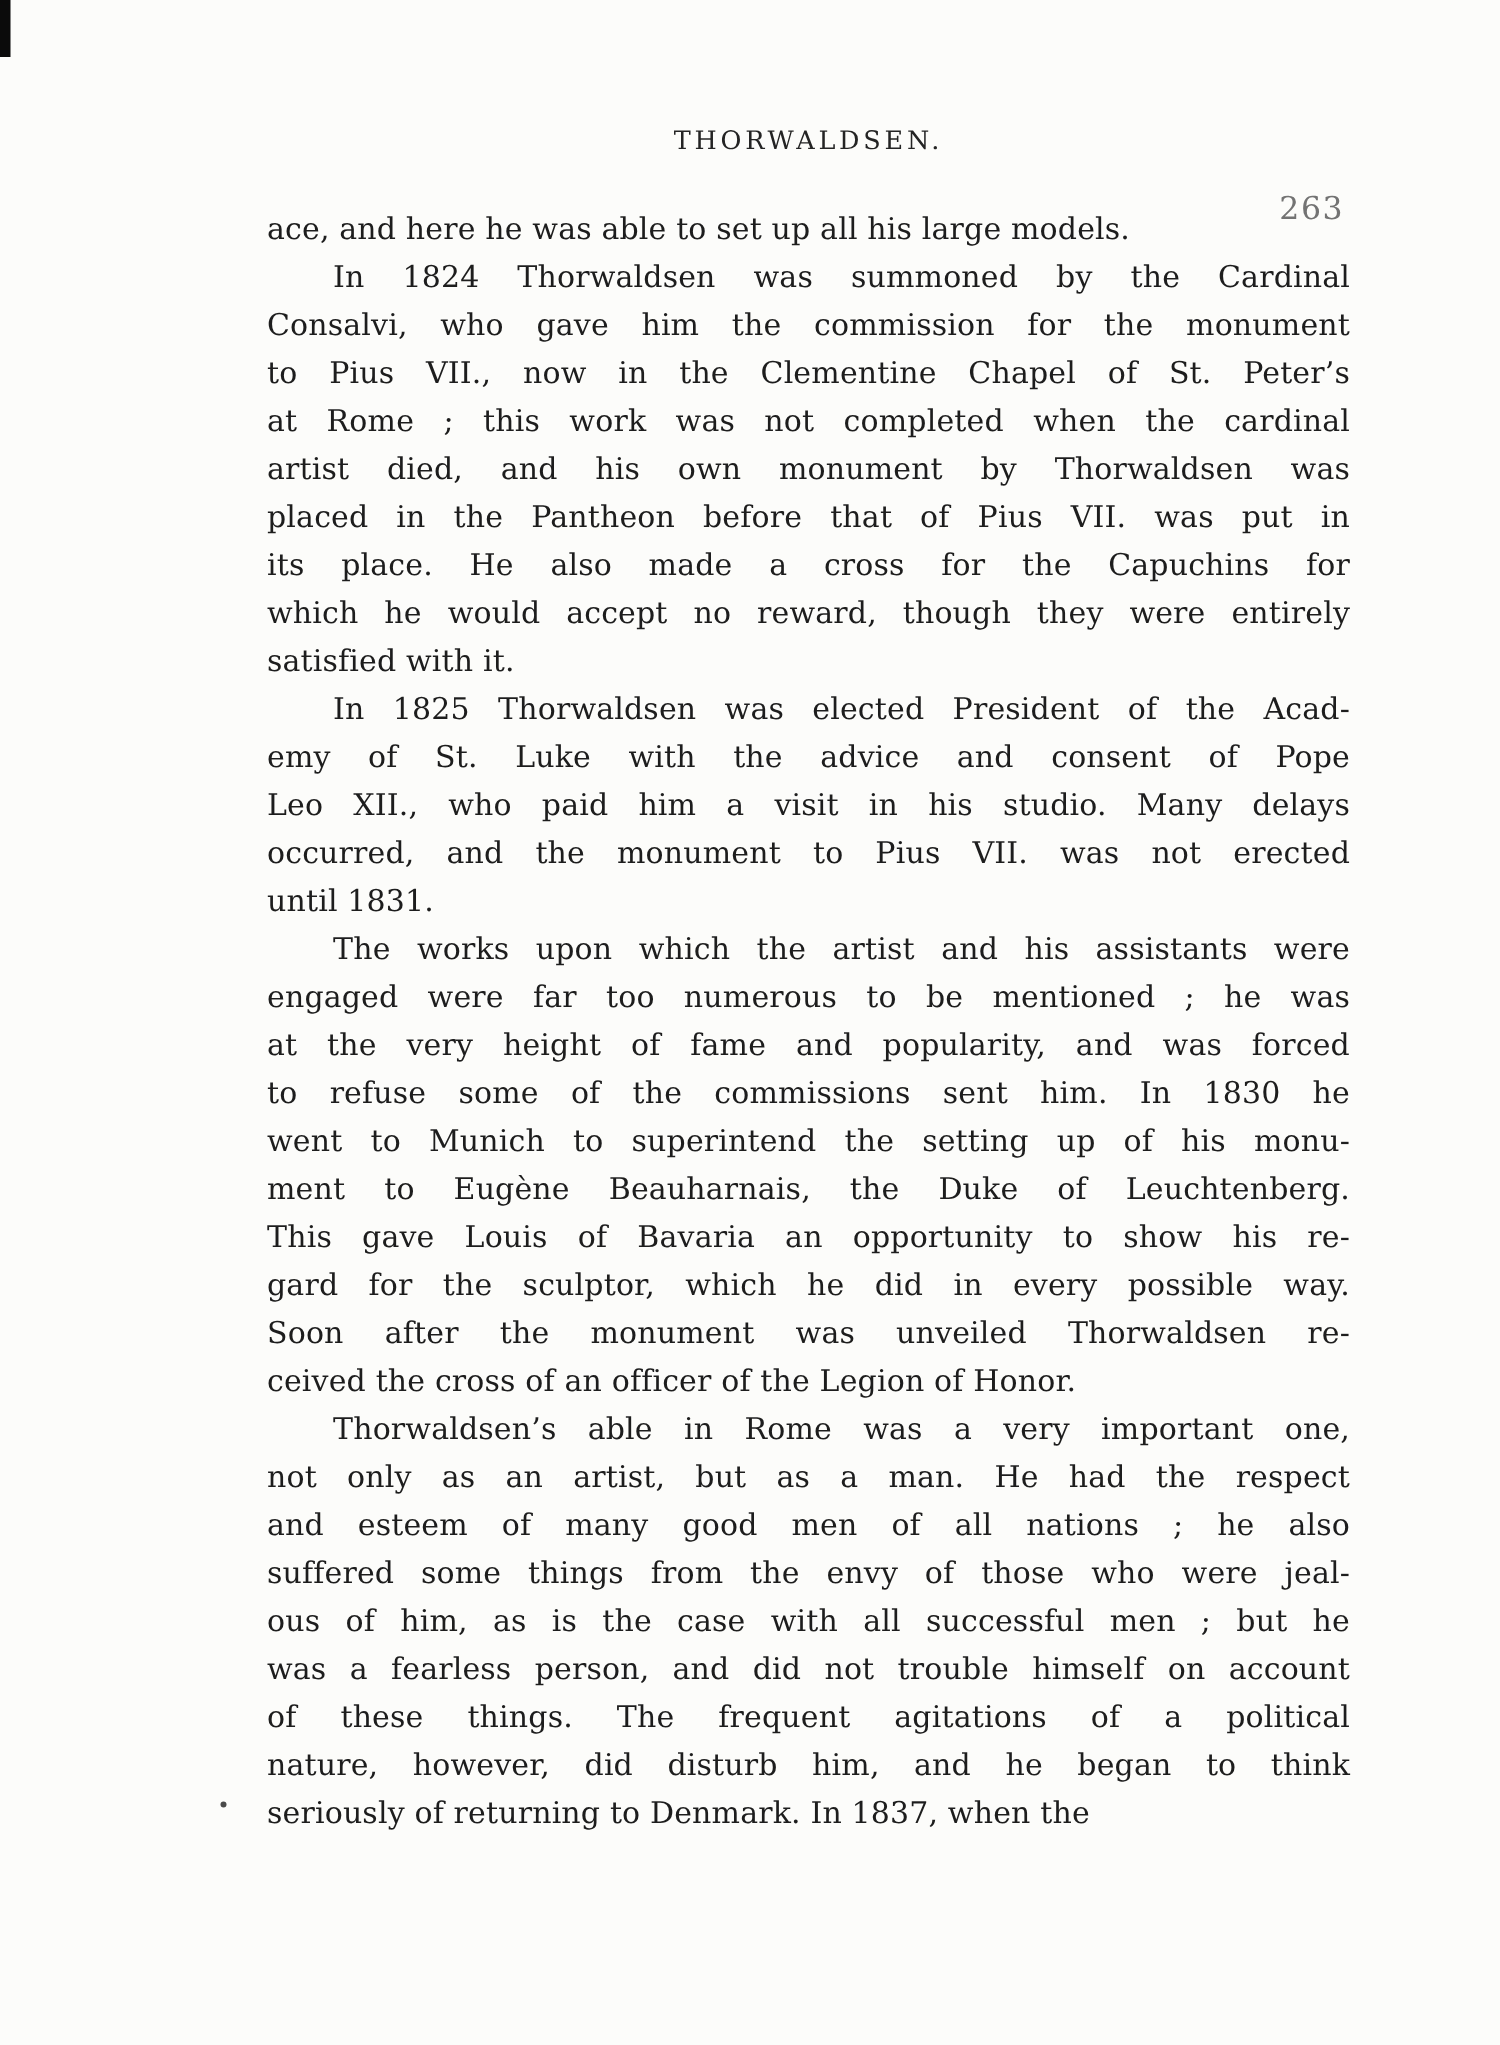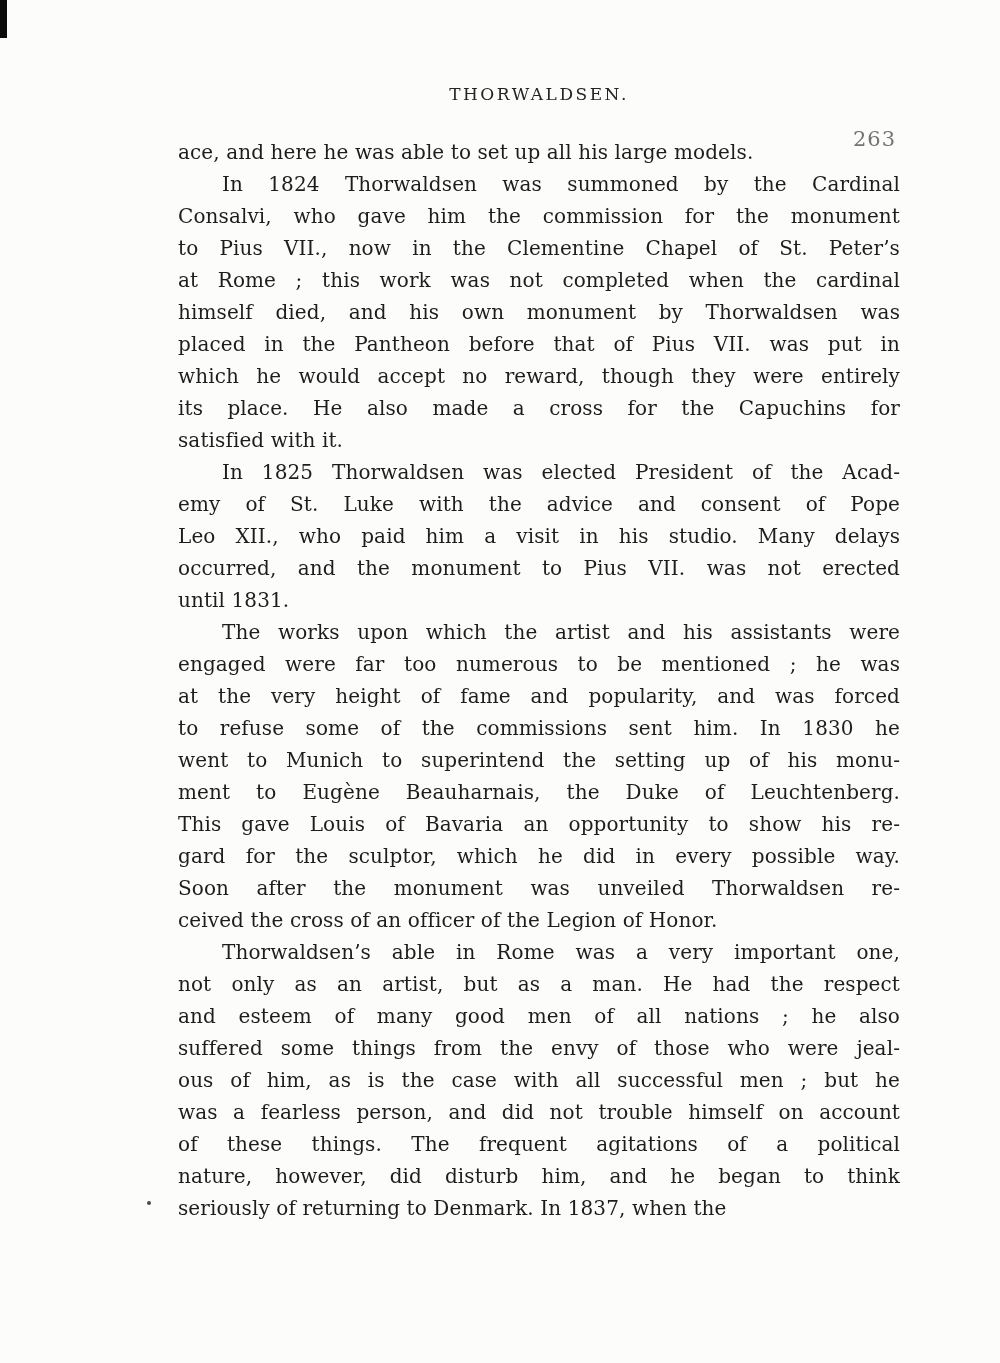--- a/index.html
+++ b/index.html
@@ -99,24 +99,24 @@
 
     <div class="page-body">
         <div class="paragraph">
           <div class="line last">ace, and here he was able to set up all his large models.</div>
         </div>
         <div class="paragraph indent">
           <div class="line first">In 1824 Thorwaldsen was summoned by the Cardinal</div>
           <div class="line">Consalvi, who gave him the commission for the monument</div>
           <div class="line">to Pius VII., now in the Clementine Chapel of St. Peter’s</div>
           <div class="line">at Rome ; this work was not completed when the cardinal</div>
-          <div class="line">himself died, and his own monument by Thorwaldsen was</div>
+          <div class="line">artist died, and his own monument by Thorwaldsen was</div>
           <div class="line">placed in the Pantheon before that of Pius VII. was put in</div>
+          <div class="line">its place.  He also made a cross for the Capuchins for</div>
           <div class="line">which he would accept no reward, though they were entirely</div>
-          <div class="line">its place.  He also made a cross for the Capuchins for</div>
           <div class="line last">satisfied with it.</div>
         </div>
         <div class="paragraph indent">
           <div class="line first">In 1825 Thorwaldsen was elected President of the Acad-</div>
           <div class="line">emy of St. Luke with the advice and consent of Pope</div>
           <div class="line">Leo XII., who paid him a visit in his studio.  Many delays</div>
           <div class="line">occurred, and the monument to Pius VII. was not erected</div>
           <div class="line last">until 1831.</div>
         </div>
         <div class="paragraph indent">

